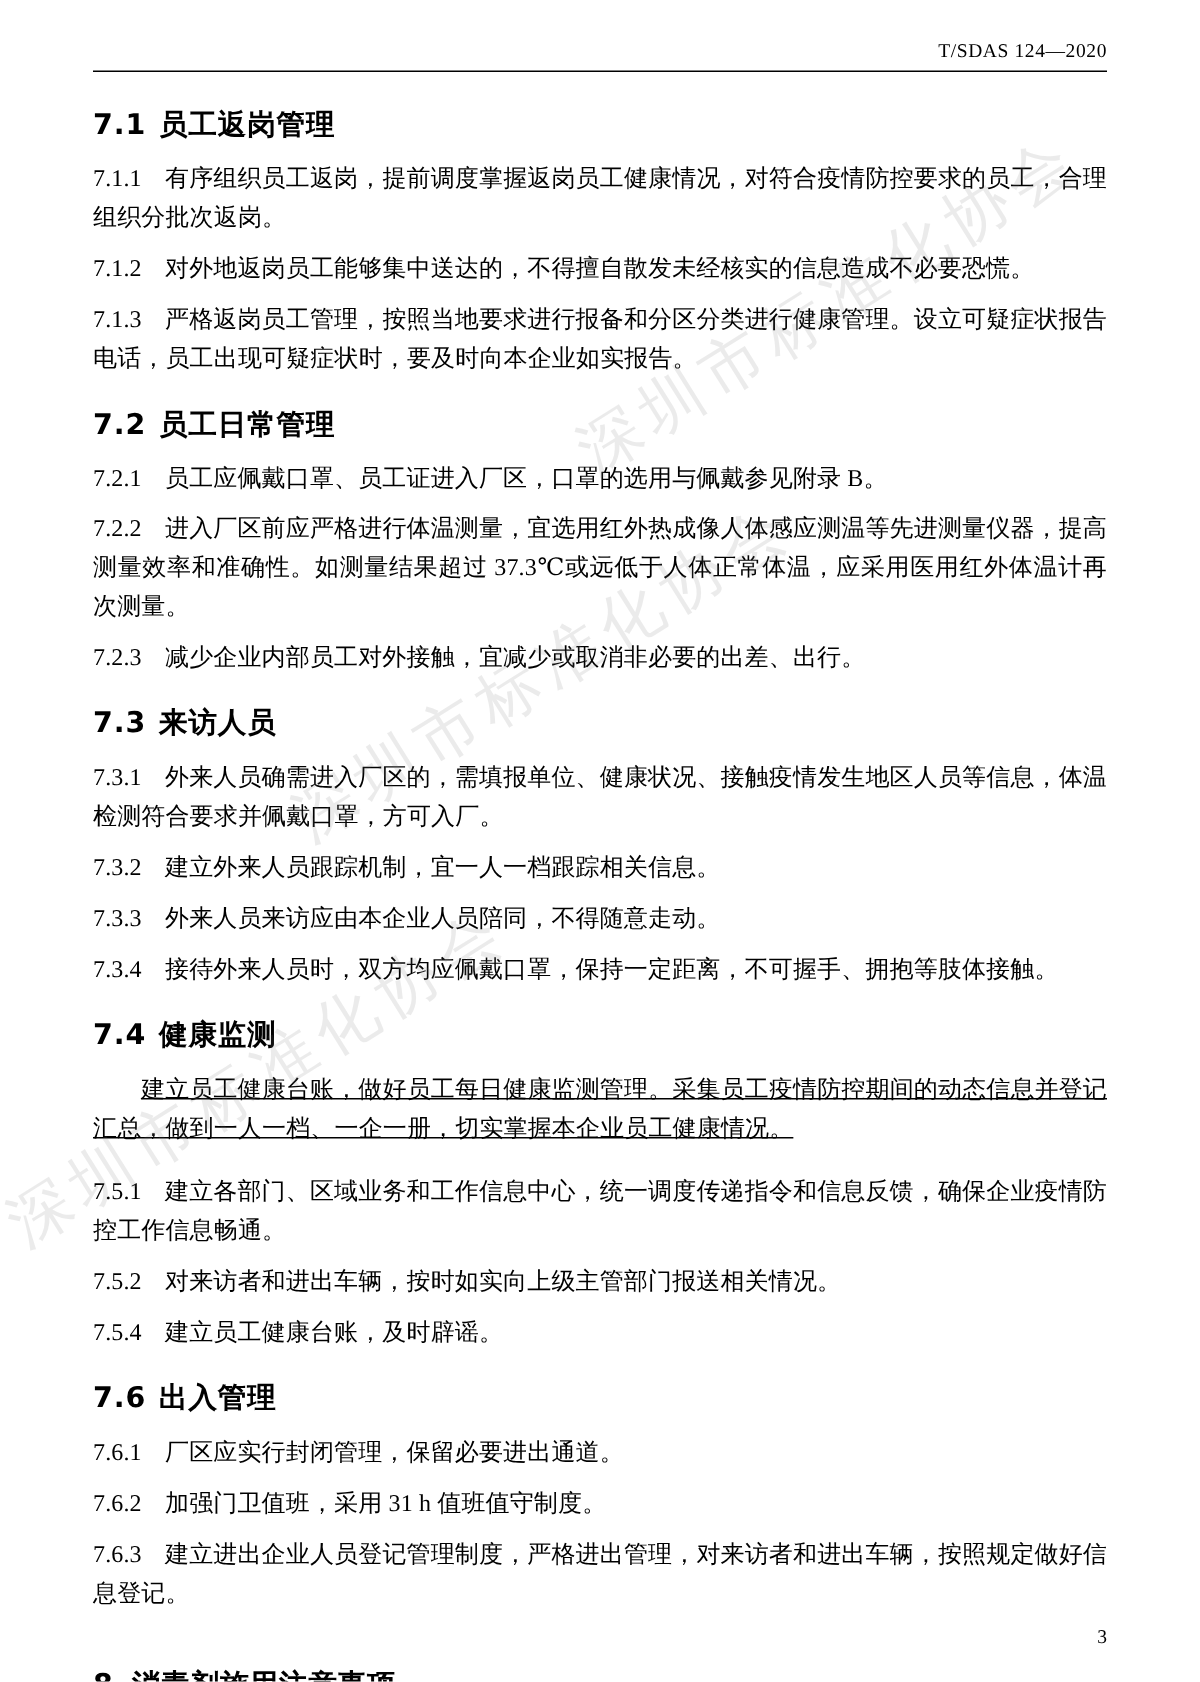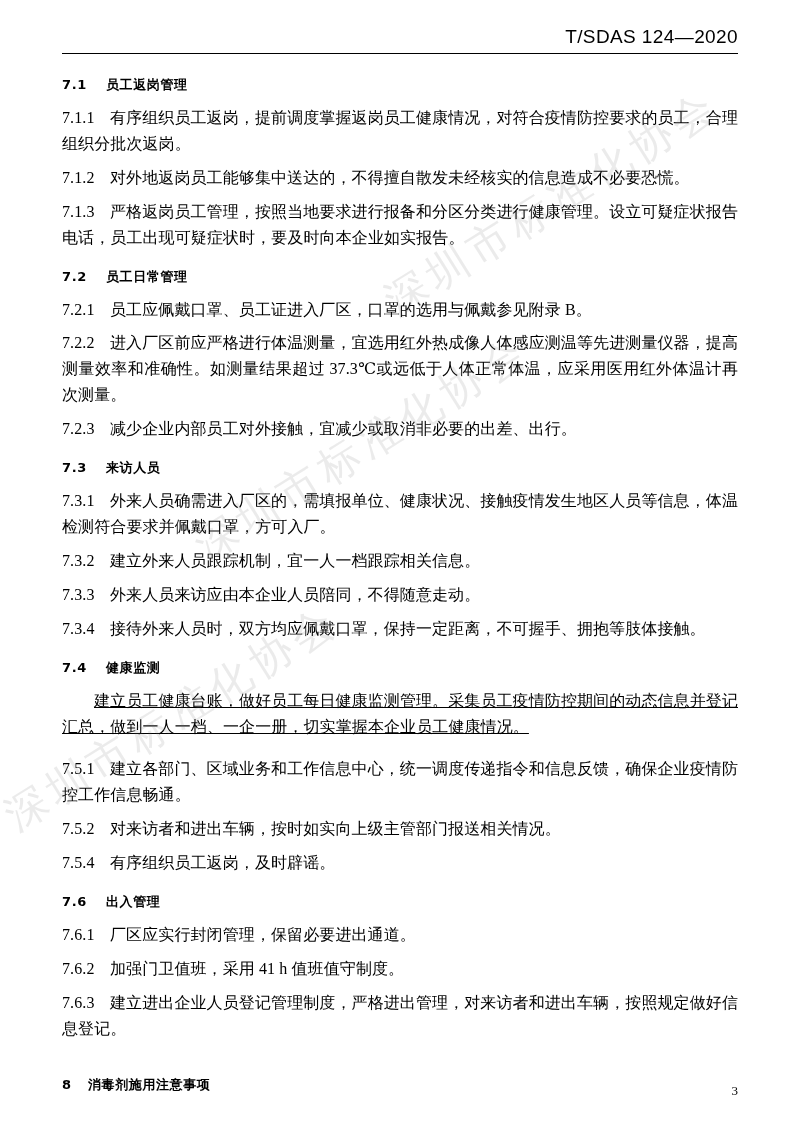--- a/index.html
+++ b/index.html
@@ -18,33 +18,33 @@
   .page {
     position: relative;
     width: 800px;
     height: 1121px;
     box-sizing: border-box;
     padding: 26px 62px 20px 62px;
   }
   
   .header {
     text-align: right;
-    font-size: 19px;
+    font-size: 13px;
     letter-spacing: 0.4px;
     padding-bottom: 5px;
-    font-family: Liberation Sans, sans-serif;
+    font-family: Liberation Serif, serif;
   }
   .header-rule {
     border-bottom: 1.2px solid #000;
     margin-bottom: 22px;
   }
   
   h2.clause {
     font-family: "DejaVu Sans", "Liberation Sans", sans-serif;
-    font-size: 13px;
+    font-size: 19px;
     font-weight: bold;
     margin: 0 0 11px 0;
     letter-spacing: 0.6px;
   }
   h2.clause .num {
     display: inline-block;
     min-width: 44px;
   }
   h2.clause.major .num {
     min-width: 26px;
@@ -151,29 +151,29 @@
 
     <h2 class="clause">
       <span class="num">7.4</span><span>健康监测</span>
     </h2>
     <p class="para indent">建立员工健康台账，做好员工每日健康监测管理。采集员工疫情防控期间的动态信息并登记汇总，做到一人一档、一企一册，切实掌握本企业员工健康情况。</p>
 
     <div class="spacer-sm"></div>
 
     <p class="para"><span class="idx">7.5.1</span><span>建立各部门、区域业务和工作信息中心，统一调度传递指令和信息反馈，确保企业疫情防控工作信息畅通。</span></p>
     <p class="para"><span class="idx">7.5.2</span><span>对来访者和进出车辆，按时如实向上级主管部门报送相关情况。</span></p>
-    <p class="para"><span class="idx">7.5.4</span><span>有序组织员工返岗，及时辟谣。</span></p>
+    <p class="para"><span class="idx">7.5.4</span><span>建立员工健康台账，及时辟谣。</span></p>
 
     <div class="spacer-sm"></div>
 
     <h2 class="clause">
       <span class="num">7.6</span><span>出入管理</span>
     </h2>
     <p class="para"><span class="idx">7.6.1</span><span>厂区应实行封闭管理，保留必要进出通道。</span></p>
-    <p class="para"><span class="idx">7.6.2</span><span>加强门卫值班，采用 41 h 值班值守制度。</span></p>
+    <p class="para"><span class="idx">7.6.2</span><span>加强门卫值班，采用 31 h 值班值守制度。</span></p>
     <p class="para"><span class="idx">7.6.3</span><span>建立进出企业人员登记管理制度，严格进出管理，对来访者和进出车辆，按照规定做好信息登记。</span></p>
 
     <div class="spacer-lg"></div>
 
     <h2 class="clause major">
       <span class="num">8</span><span>消毒剂施用注意事项</span>
     </h2>
 
   </div>
 

